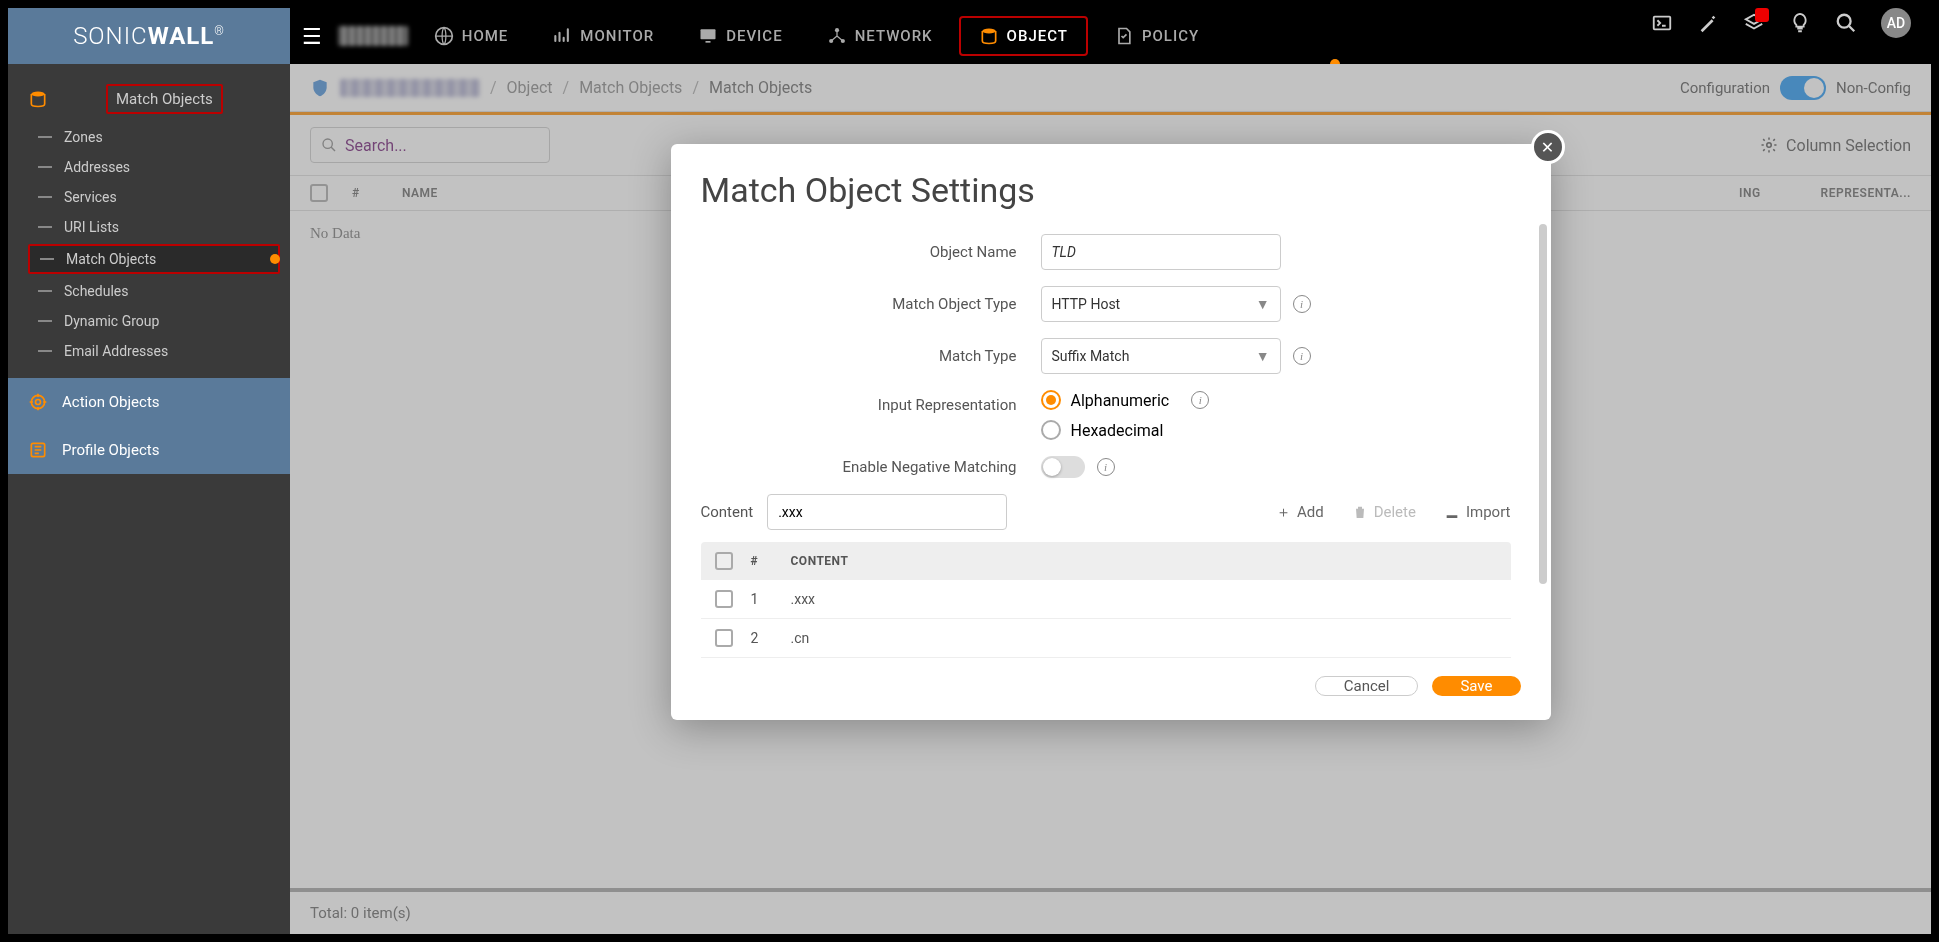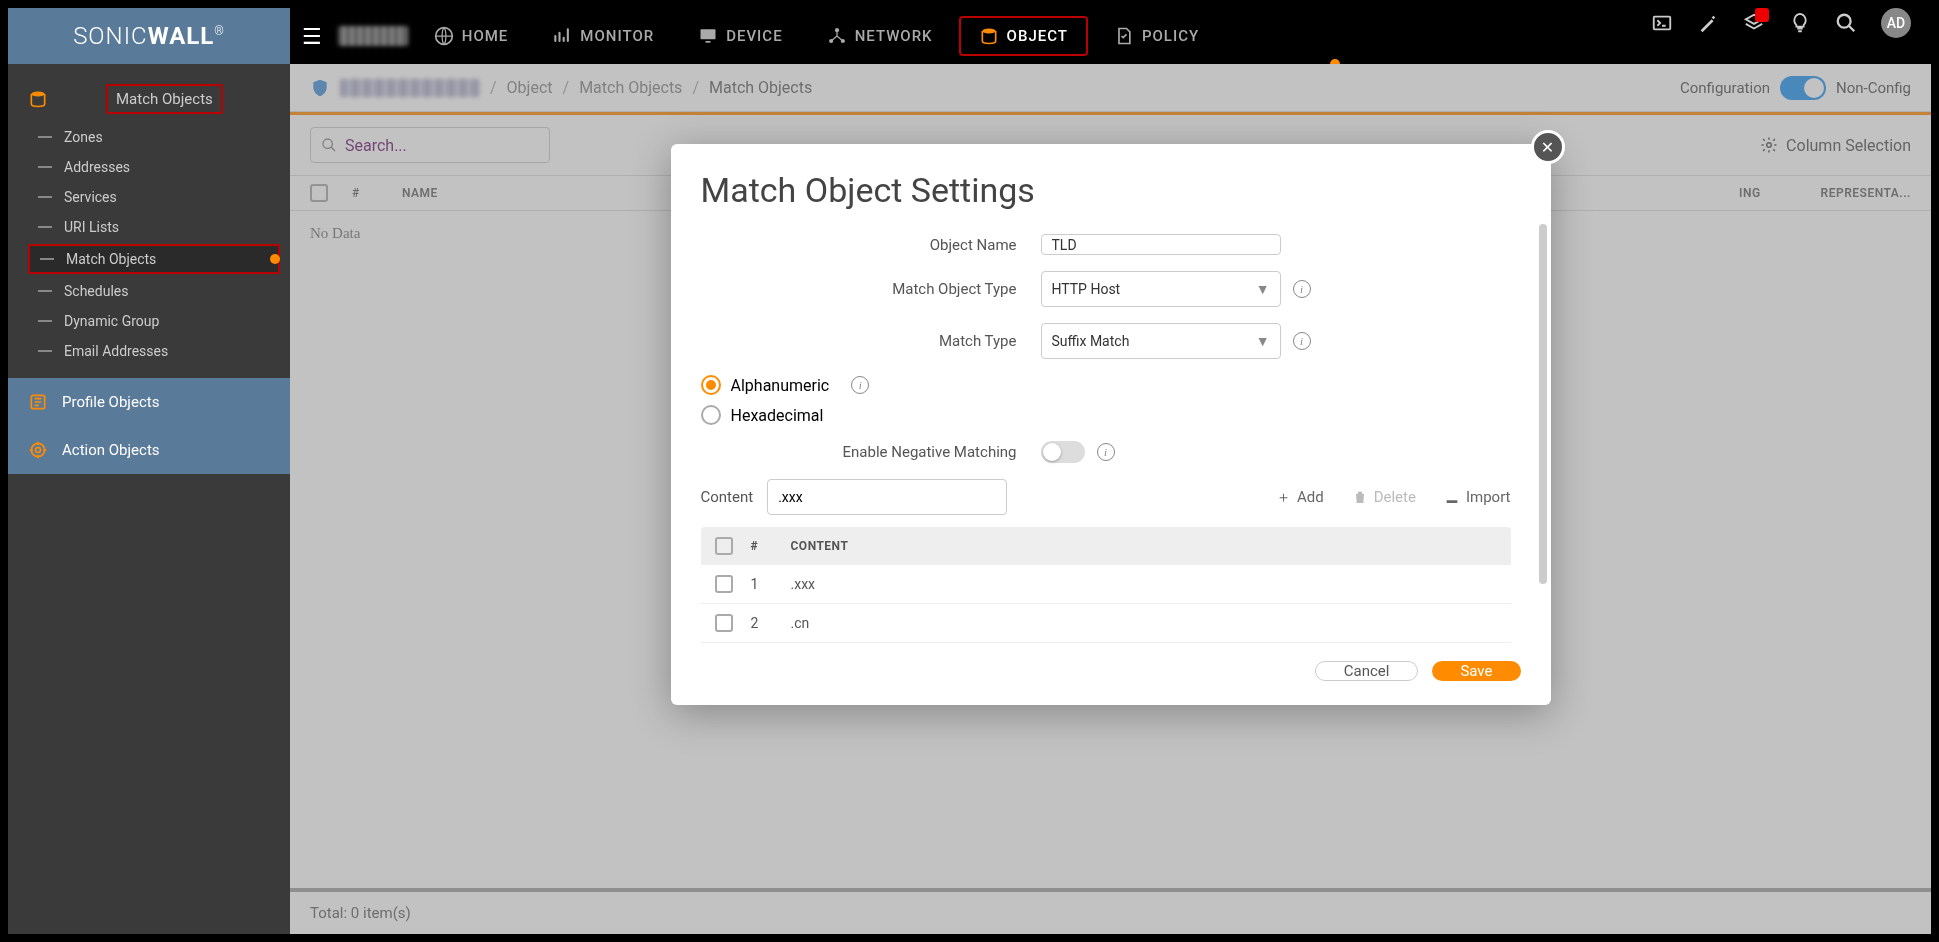--- a/index.html
+++ b/index.html
@@ -51,21 +51,21 @@
 .tablehead .col-right { margin-left:auto; display:flex; gap:60px; }
 .nodata { padding:14px 20px; color:#777; font-size:15px;font-family:Liberation Serif, serif; }
 .footer { padding:12px 20px; color:#666; font-size:15px; border-top:4px solid #a3a3a3; position:absolute; bottom:0; left:0; right:0; }
 .overlay { position:absolute; inset:0; background:rgba(120,120,120,0.45); display:flex; align-items:flex-start; justify-content:center; padding-top:80px; }
 .modal { width:880px; background:#fff; border-radius:6px; position:relative; padding:26px 30px 24px 30px; box-shadow:0 8px 40px rgba(0,0,0,0.3); }
 .modal h1 { font-size:34px; font-weight:400; color:#444; margin-bottom:24px; }
 .close-btn { position:absolute; top:-14px; right:-14px; width:34px; height:34px; border-radius:50%; background:#555; border:3px solid #fff; color:#fff; display:flex; align-items:center; justify-content:center; cursor:pointer; font-size:16px; }
 .form-body { max-height:440px; overflow-y:auto; padding-right:10px; }
 .frow { display:flex; align-items:center; margin-bottom:16px; }
 .flabel { width:340px; text-align:right; padding-right:24px; color:#555; font-size:15px; }
-.finput { width:240px; height:21px; border:1px solid #ccc; border-radius:4px; padding:0 10px; font-size:14px; color:#333; }
+.finput { width:240px; height:36px; border:1px solid #ccc; border-radius:4px; padding:0 10px; font-size:14px; color:#333;font-style:italic; }
 .fselect { width:240px; height:36px; border:1px solid #ccc; border-radius:4px; padding:0 10px; font-size:14px; color:#333; display:flex; align-items:center; justify-content:space-between; cursor:pointer; }
 .info-i { width:18px; height:18px; border:1.5px solid #888; border-radius:50%; color:#888; font-size:11px; display:flex; align-items:center; justify-content:center; margin-left:12px; font-style:italic; font-family:serif; }
 .radio-group { display:flex; flex-direction:column; gap:10px; }
 .radio-row { display:flex; align-items:center; gap:10px; }
 .radio { width:20px; height:20px; border:2px solid #ff8c00; border-radius:50%; display:flex; align-items:center; justify-content:center; cursor:pointer; }
 .radio.off { border-color:#aaa; }
 .radio .rdot { width:10px; height:10px; background:#ff8c00; border-radius:50%; }
 .switch { width:44px; height:22px; background:#ddd; border-radius:11px; position:relative; cursor:pointer; }
 .switch .sknob { position:absolute; left:2px; top:2px; width:18px; height:18px; background:#fff; border-radius:50%; box-shadow:0 1px 3px rgba(0,0,0,0.3); }
 .content-row { display:flex; align-items:center; gap:14px; margin-top:8px; margin-bottom:12px; }
@@ -231,35 +231,35 @@
             <span>Dynamic Group</span>
           </div>
         <div class="side-item">
             <span class="dash"></span>
             <span>Email Addresses</span>
           </div>
       </div>
       <div class="side-section">
         <span class="sicn2">
             <svg viewBox="0 0 24 24" width="20" height="20" fill="none" stroke="#ff8c00" stroke-width="2">
-              <rect x="4" y="4" width="16" height="16" rx="2"></rect>
-              <path d="M8 8h8M8 12h8M8 16h5"></path>
-            </svg>
-          </span>
-        <span>Profile Objects</span>
+              <circle cx="12" cy="12" r="8"></circle>
+              <circle cx="12" cy="12" r="3"></circle>
+              <path d="M12 2v4m0 12v4M2 12h4m12 0h4"></path>
+            </svg>
+          </span>
+        <span>Action Objects</span>
       </div>
       <div class="side-section">
         <span class="sicn2">
             <svg viewBox="0 0 24 24" width="20" height="20" fill="none" stroke="#ff8c00" stroke-width="2">
-              <circle cx="12" cy="12" r="8"></circle>
-              <circle cx="12" cy="12" r="3"></circle>
-              <path d="M12 2v4m0 12v4M2 12h4m12 0h4"></path>
-            </svg>
-          </span>
-        <span>Action Objects</span>
+              <rect x="4" y="4" width="16" height="16" rx="2"></rect>
+              <path d="M8 8h8M8 12h8M8 16h5"></path>
+            </svg>
+          </span>
+        <span>Profile Objects</span>
       </div>
     </div>
 
     <div class="main">
       <div class="breadcrumb">
         <span class="shield">
             <svg viewBox="0 0 24 24" width="20" height="20" fill="#4a90d9">
               <path d="M12 2l8 3v6c0 5-3.5 9-8 11-4.5-2-8-6-8-11V5z"></path>
             </svg>
           </span>
@@ -330,20 +330,21 @@
             </div>
             <div class="frow">
               <div class="flabel">Match Type</div>
               <div class="fselect">
                 <span>Suffix Match</span>
                 <span style="color:#888">▼</span>
               </div>
               <div class="info-i">i</div>
             </div>
             <div class="frow" style="align-items:flex-start">
+              <div class="flabel" style="padding-top:6px">Input Representation</div>
               <div class="radio-group">
                 <div class="radio-row">
                   <div class="radio">
                       <div class="rdot"></div>
                     </div>
                   <span>Alphanumeric</span>
                   <div class="info-i">i</div>
                 </div>
                 <div class="radio-row">
                   <div class="radio off"></div>

